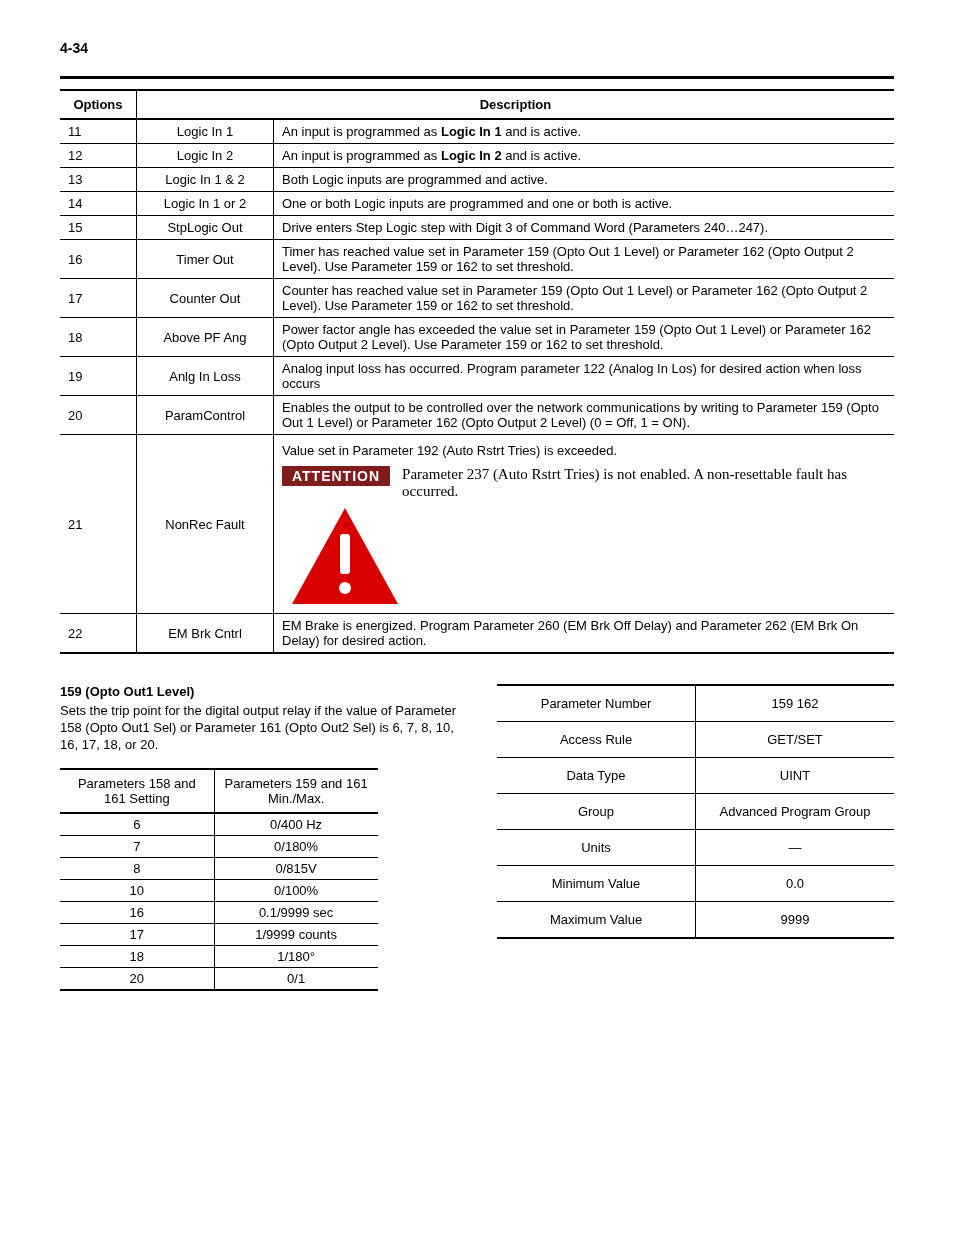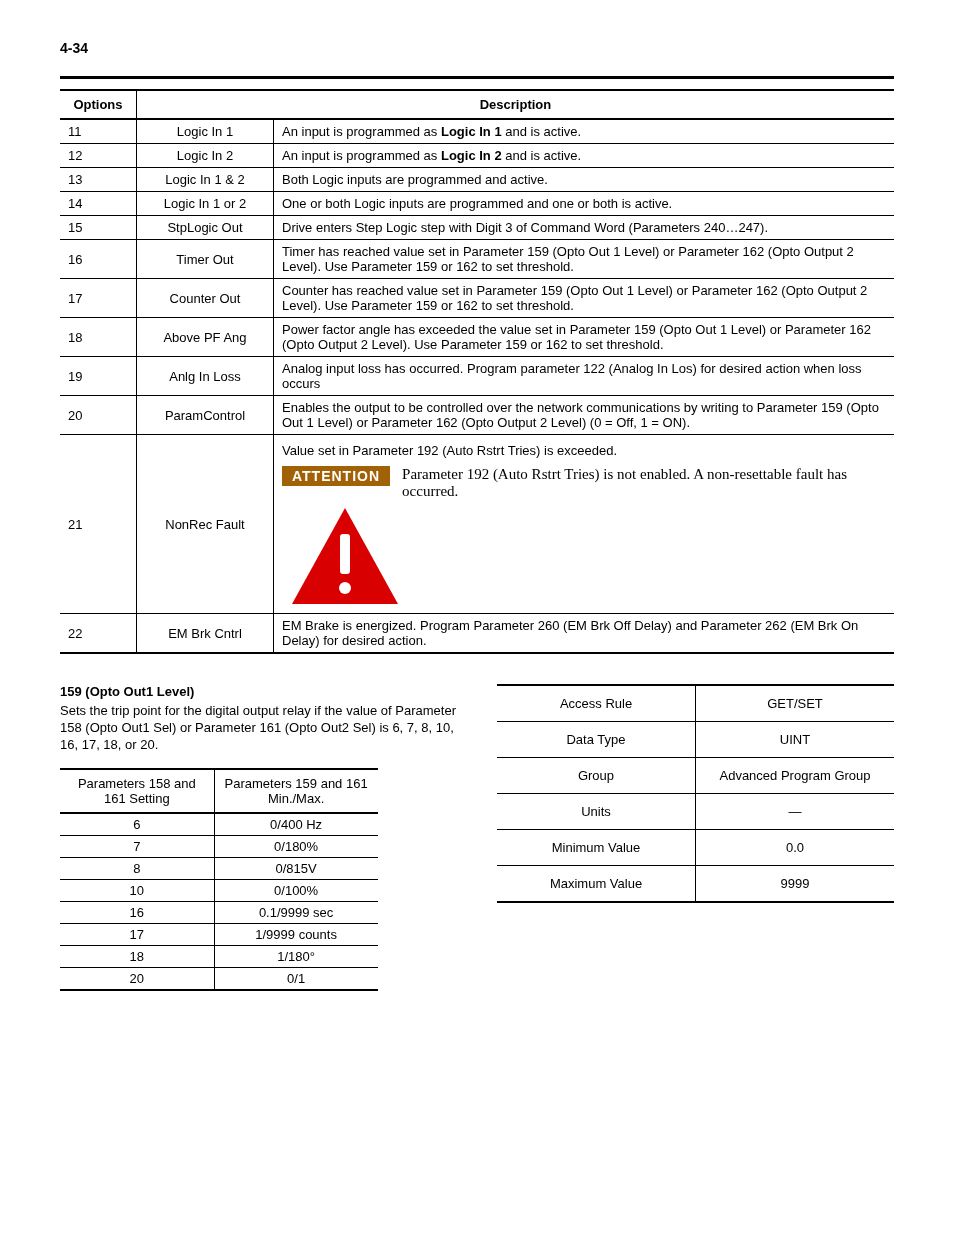--- a/index.html
+++ b/index.html
@@ -71,21 +71,21 @@
   .attention-wrap {
     padding-top: 4px;
   }
   .attention-row {
     display: flex;
     align-items: flex-start;
     gap: 12px;
     margin-top: 8px;
   }
   .attention-label {
-    background: #a16207;
+    background: #7f1d1d;
     color: #fff;
     font-weight: bold;
     padding: 2px 10px;
     letter-spacing: 1px;
     font-size: 14px;
   }
   .attention-msg {
     font-family: Georgia, "Times New Roman", serif;
     font-size: 15px;
     flex: 1;
@@ -215,21 +215,21 @@
       <td class="desc">Enables the output to be controlled over the network communications by writing to Parameter 159 (Opto Out 1 Level) or Parameter 162 (Opto Output 2 Level) (0 = Off, 1 = ON).</td>
     </tr>
     <tr>
       <td class="opt">21</td>
       <td class="name">NonRec Fault</td>
       <td class="desc">
         <div class="attention-wrap">
           <div>Value set in Parameter 192 (Auto Rstrt Tries) is exceeded.</div>
           <div class="attention-row">
             <span class="attention-label">ATTENTION</span>
-            <span class="attention-msg">Parameter 192 (Auto Rstrt Tries) is not enabled. A non-resettable fault has occurred.</span>
+            <span class="attention-msg">Parameter 237 (Auto Rstrt Tries) is not enabled. A non-resettable fault has occurred.</span>
           </div>
           <div class="warning-triangle">
             <svg width="110" height="100" viewBox="0 0 110 100">
               <polygon points="55,2 108,98 2,98" fill="#d80000"></polygon>
               <rect x="50" y="28" width="10" height="40" rx="3" fill="#fff"></rect>
               <circle cx="55" cy="82" r="6" fill="#fff"></circle>
             </svg>
           </div>
         </div>
       </td>
@@ -288,20 +288,24 @@
             <td>0/1</td>
           </tr>
       </tbody>
     </table>
   </div>
 
   <div class="lower-right">
     <table class="props-table">
       <tbody>
         <tr>
+            <td class="label">Parameter Number</td>
+            <td>159 162</td>
+          </tr>
+        <tr>
             <td class="label">Access Rule</td>
             <td>GET/SET</td>
           </tr>
         <tr>
             <td class="label">Data Type</td>
             <td>UINT</td>
           </tr>
         <tr>
             <td class="label">Group</td>
             <td>Advanced Program Group</td>

